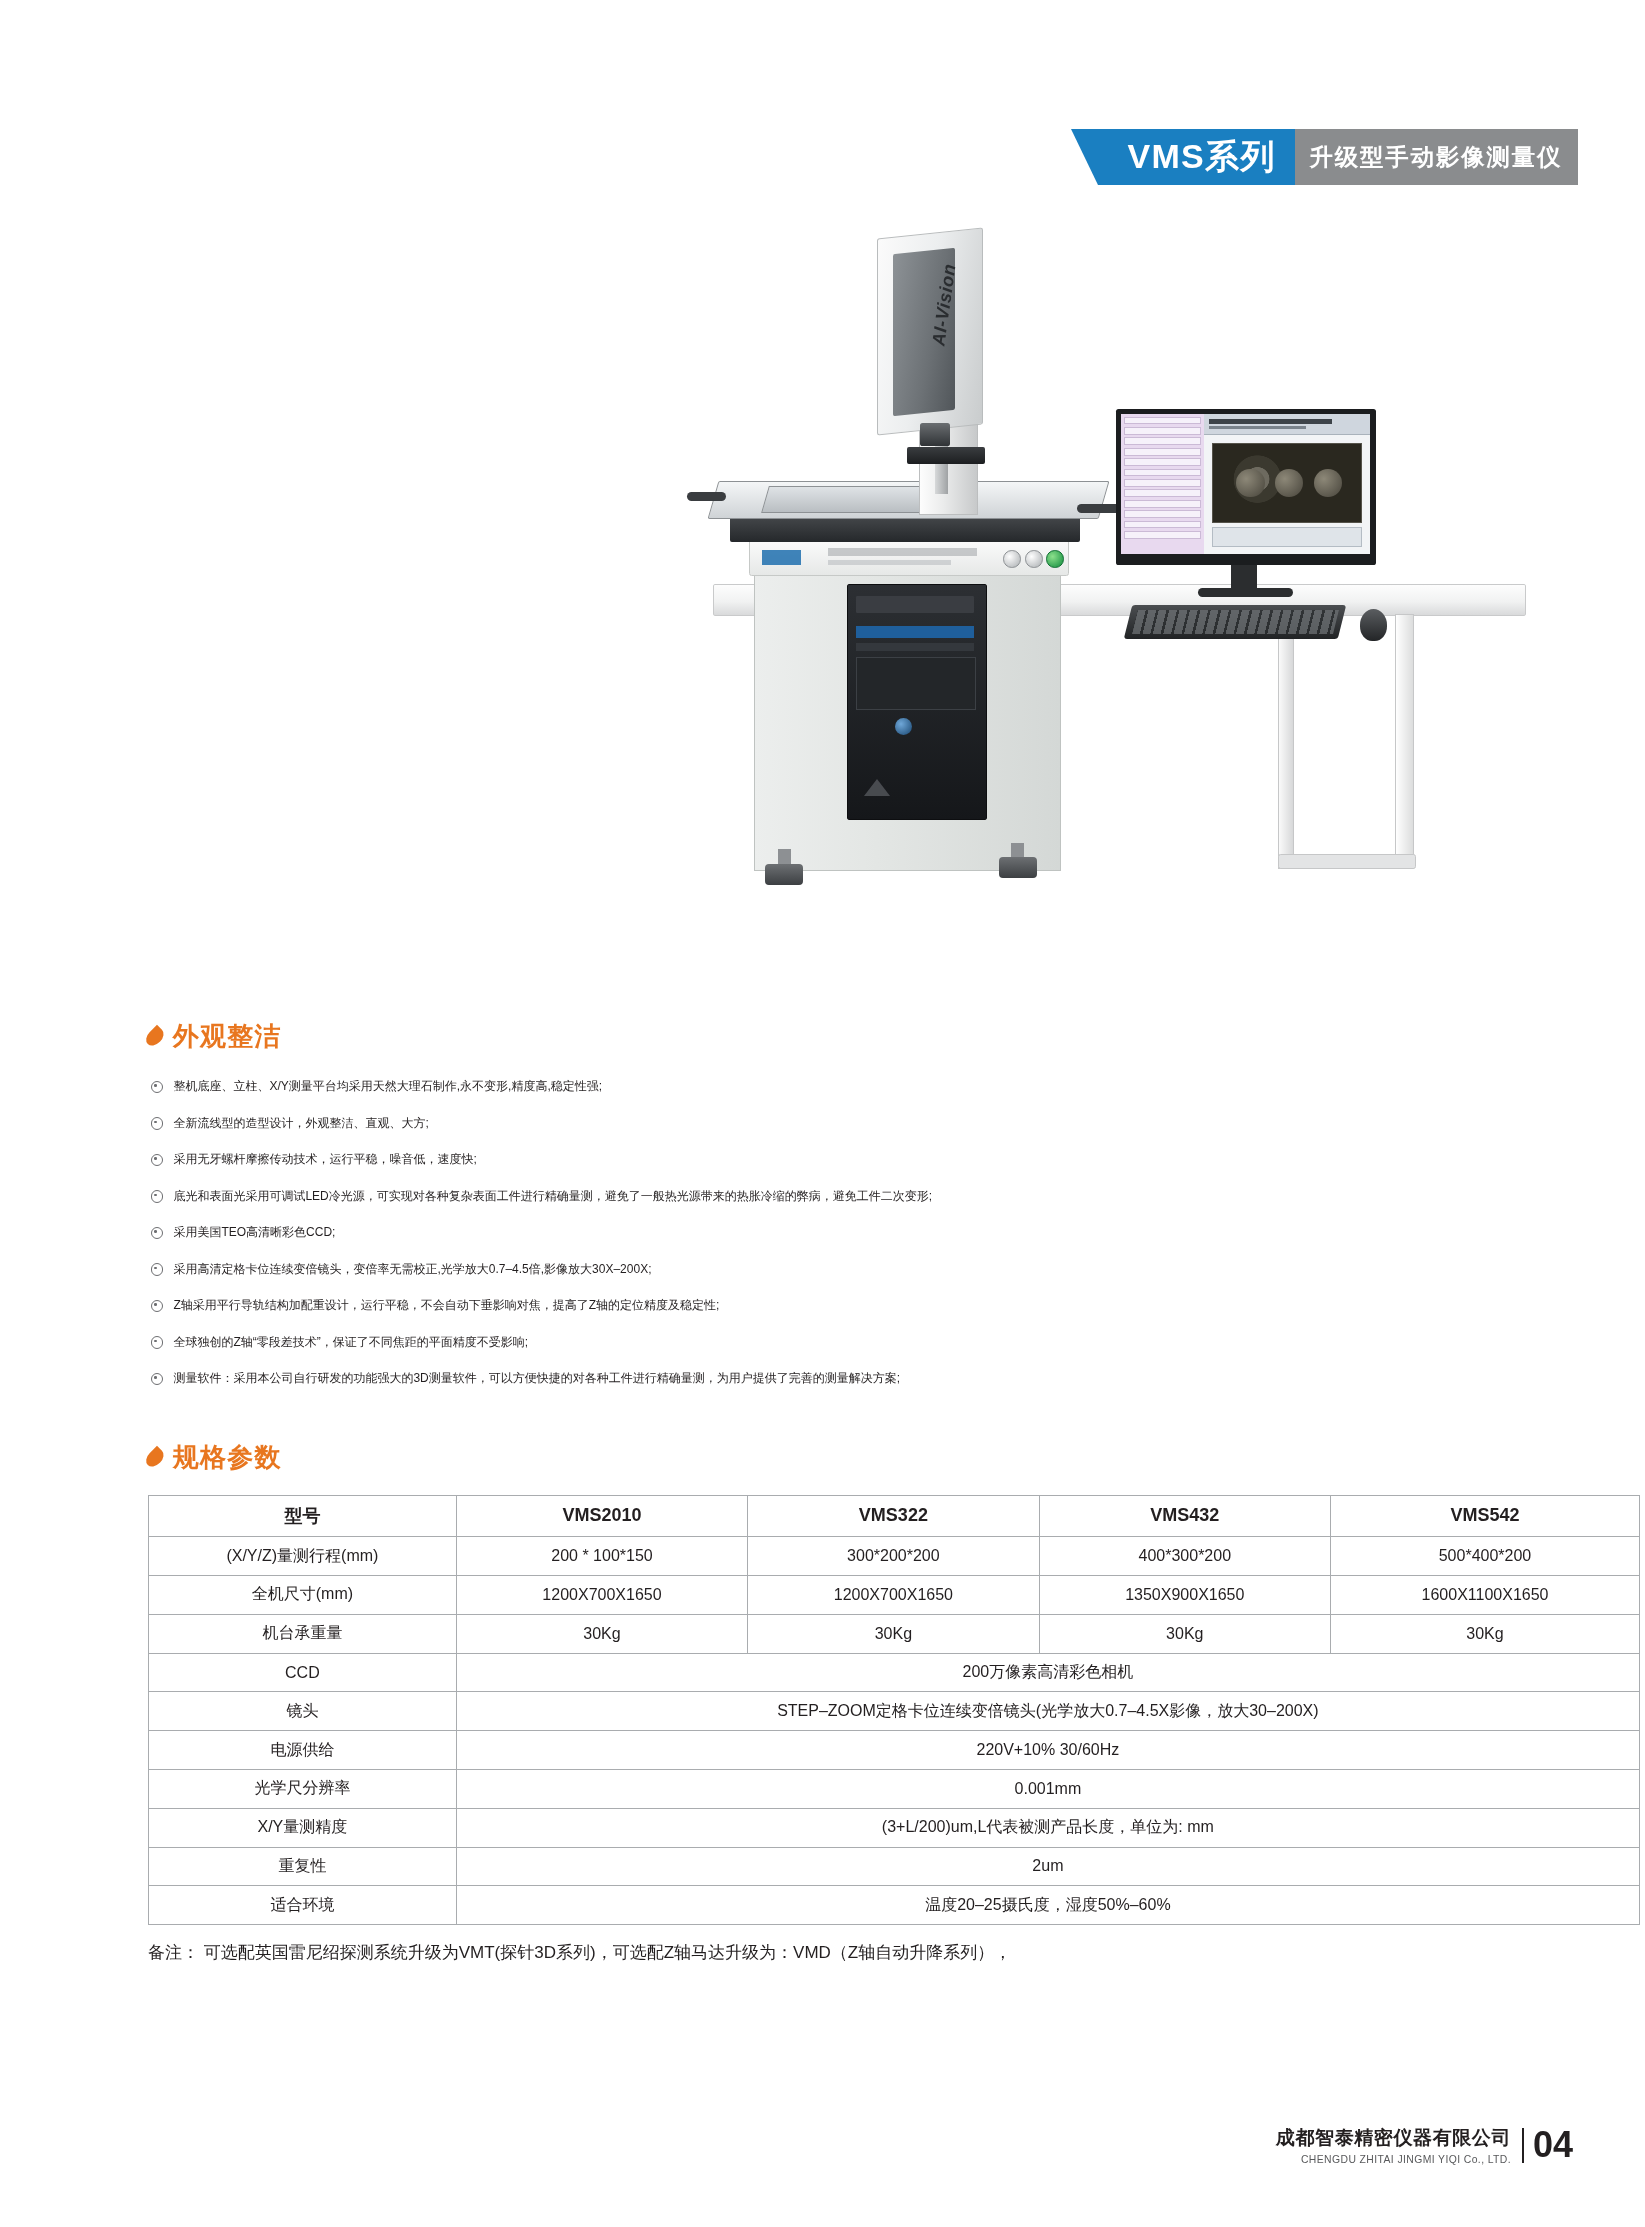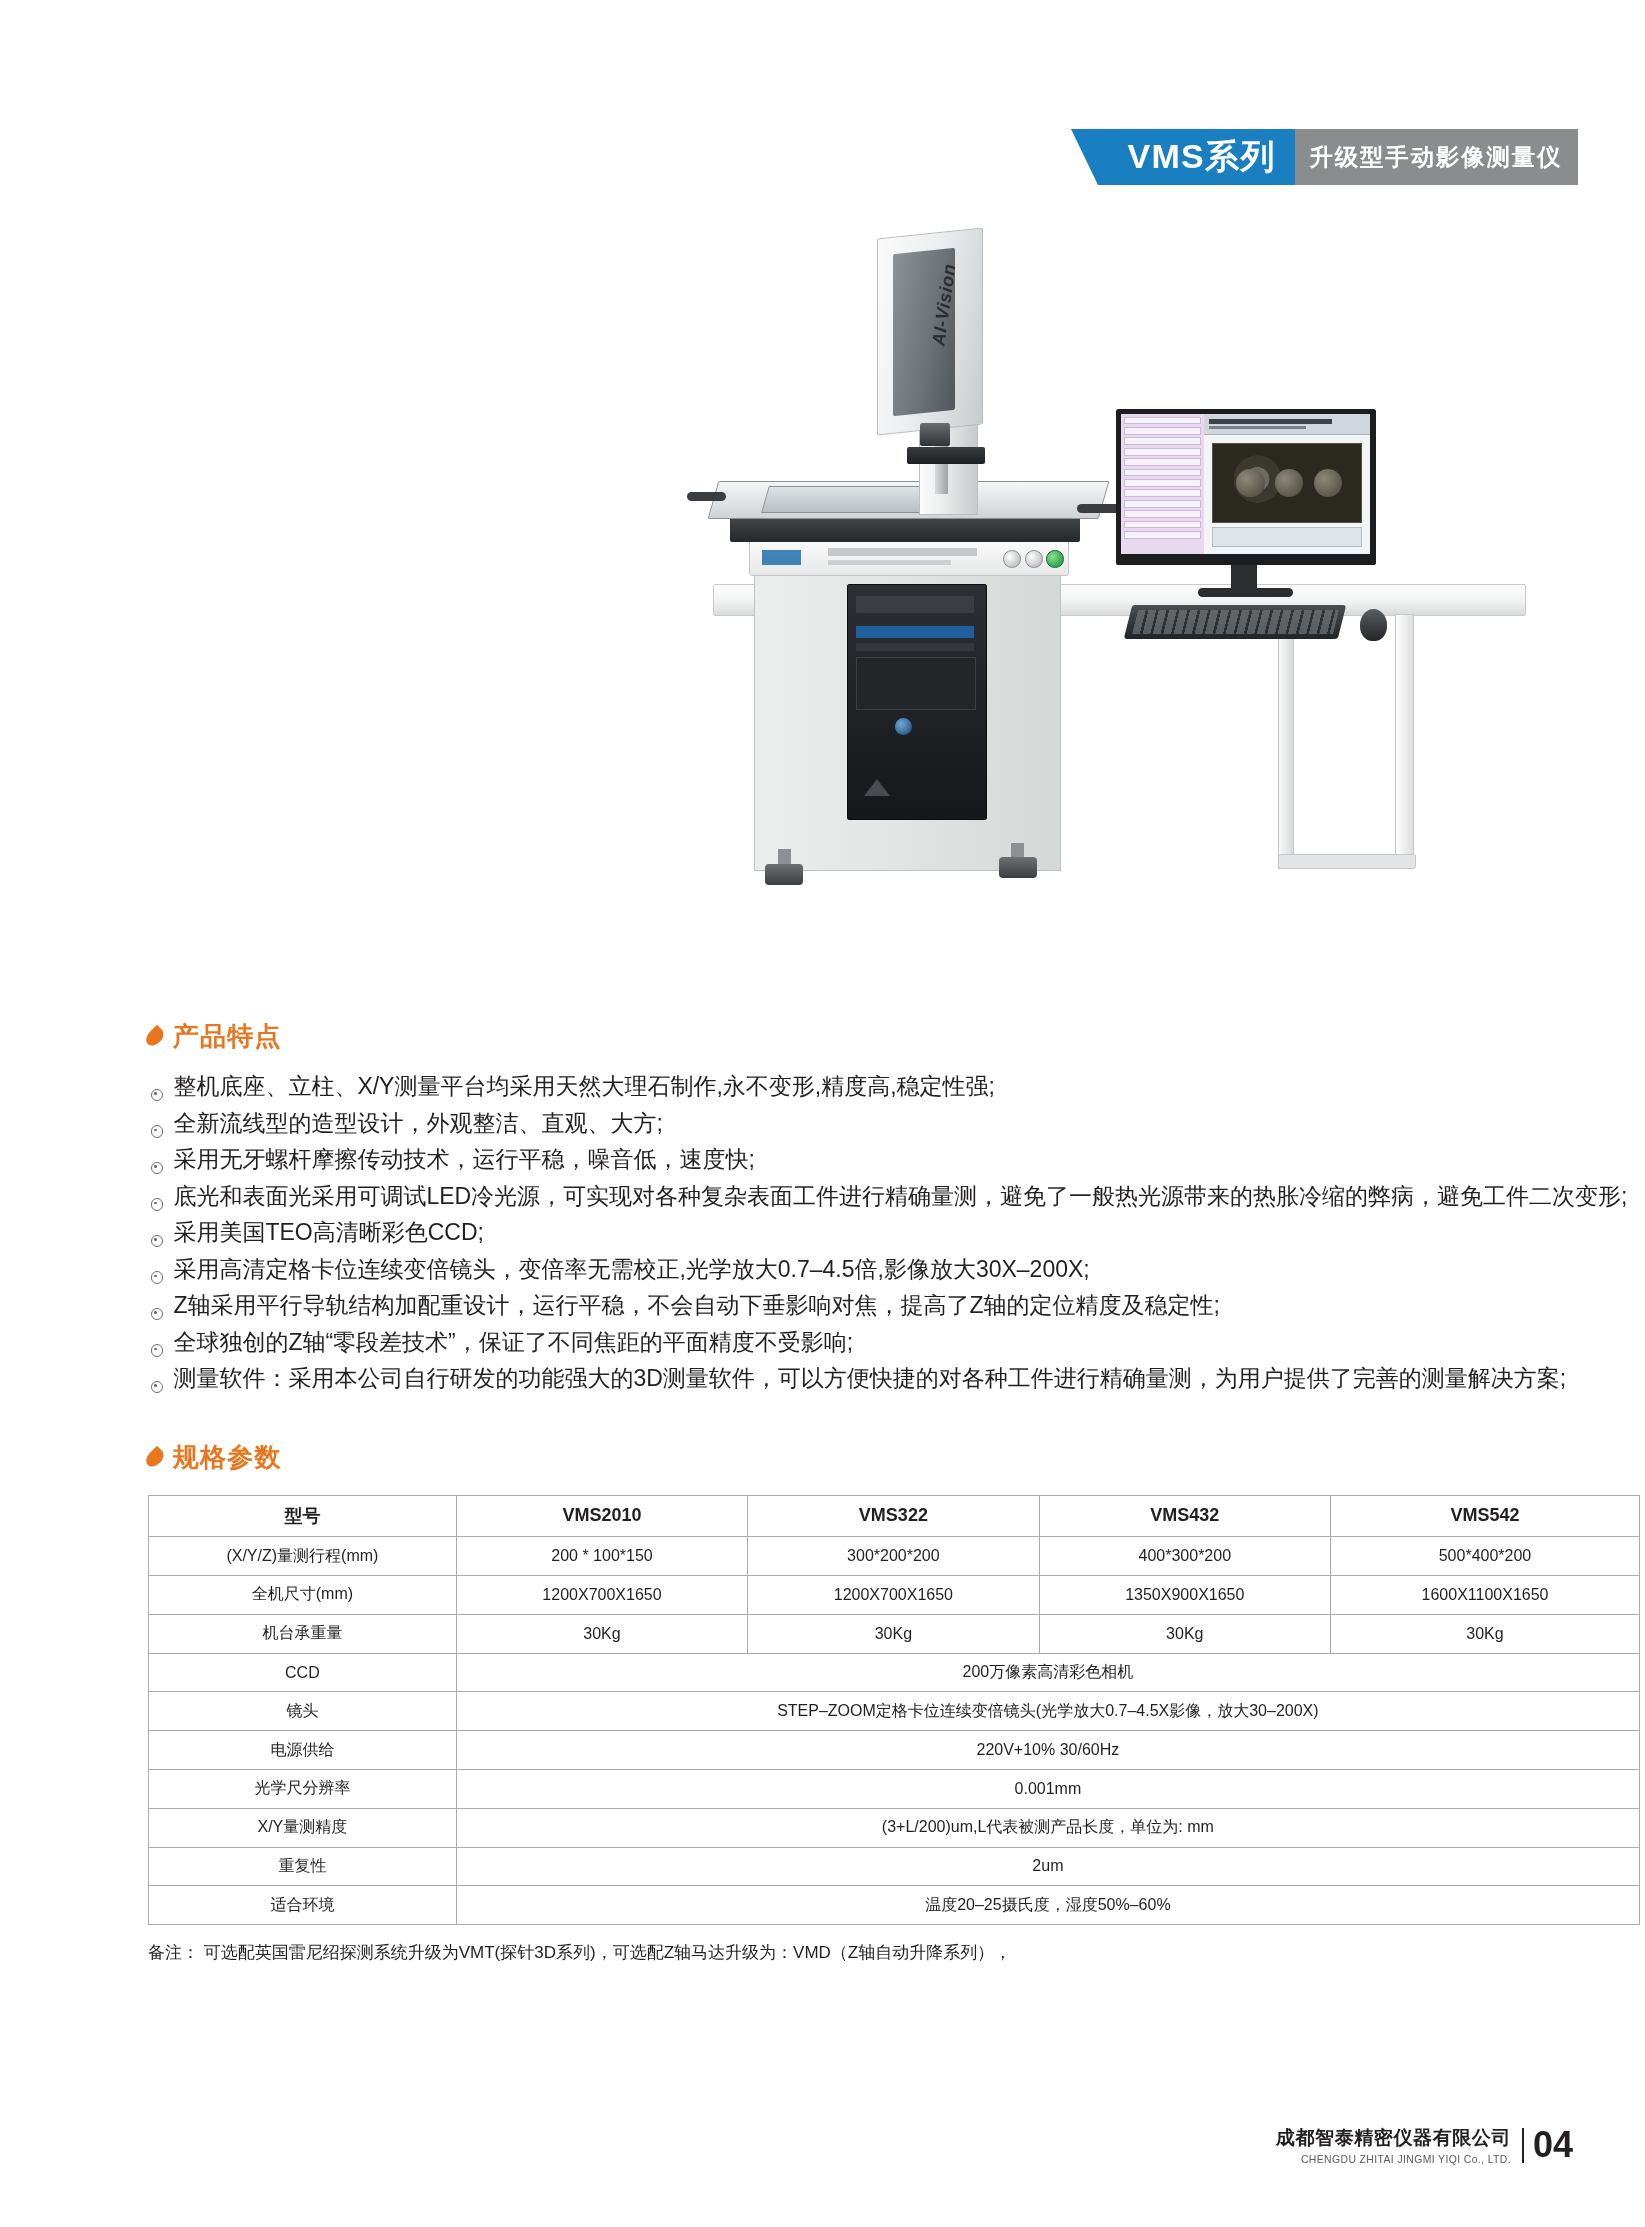--- a/index.html
+++ b/index.html
@@ -548,22 +548,22 @@
     flex: 0 0 auto;
   }
 
   
   #features { top: 1019px; }
   .feature-list {
     margin-top: 17px;
   }
   .feature-item {
     display: flex;
-    align-items: flex-end;
-    font-size: 23px;
+    align-items: flex-start;
+    font-size: 12px;
     line-height: 30px;
     color: #231f20;
     margin-bottom: 6.5px;
   }
   .bullet-ring {
     flex: 0 0 auto;
     width: 10.4px;
     height: 10.4px;
     border: 1.3px solid #6d6e71;
     border-radius: 50%;
@@ -735,21 +735,21 @@
 
   <div class="keyboard">
       <div class="keys"></div>
     </div>
   <div class="mouse"></div>
 </div>
 
 <div class="section" id="features">
   <div class="sec-title">
     <span class="drop-icon"></span>
-    <span>产品特点</span>
+    <span>外观整洁</span>
   </div>
   <div class="feature-list">
     <div class="feature-item">
       <span class="bullet-ring"></span>
       <span>整机底座、立柱、X/Y测量平台均采用天然大理石制作,永不变形,精度高,稳定性强;</span>
     </div>
     <div class="feature-item">
       <span class="bullet-ring"></span>
       <span>全新流线型的造型设计，外观整洁、直观、大方;</span>
     </div>

